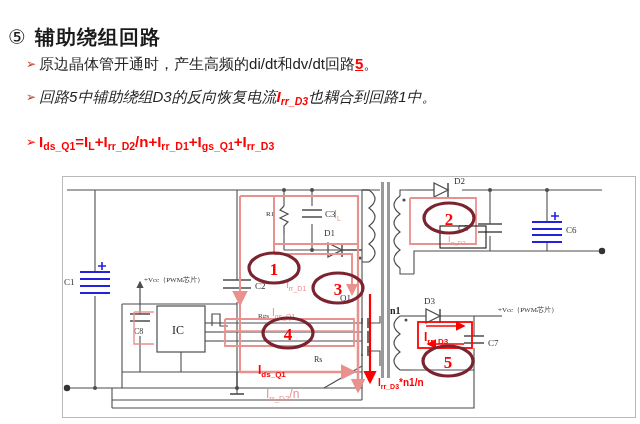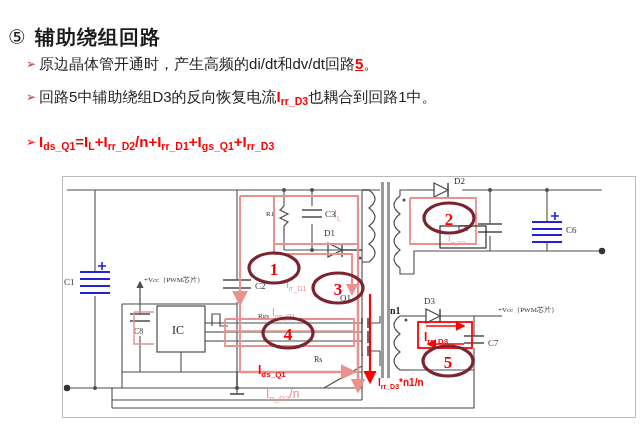--- a/index.html
+++ b/index.html
@@ -21,21 +21,21 @@
   
   .bullet{
     position:absolute;left:26px;
     font-size:15px;color:#222;white-space:nowrap;
   }
   .bullet .arrow{
     color:#c0392b;font-size:12px;margin-right:3px;
     display:inline-block;transform:translateY(-1px);
   }
   .b1{top:55px;text-align:center;}
-  .b2{top:88px;}
+  .b2{top:88px;font-style:italic;}
   .b3{top:133px;color:#ff0000;font-weight:bold;font-size:15px;text-align:right;}
   .b3 .arrow{color:#ff0000;}
   .red{color:#ff0000;font-weight:bold;}
   .red-u{color:#ff0000;font-weight:bold;text-decoration:underline;}
   sub{font-size:70%;vertical-align:baseline;position:relative;top:3px;}
 
   
   .diagram{
     position:absolute;left:62px;top:176px;
     width:574px;height:242px;

